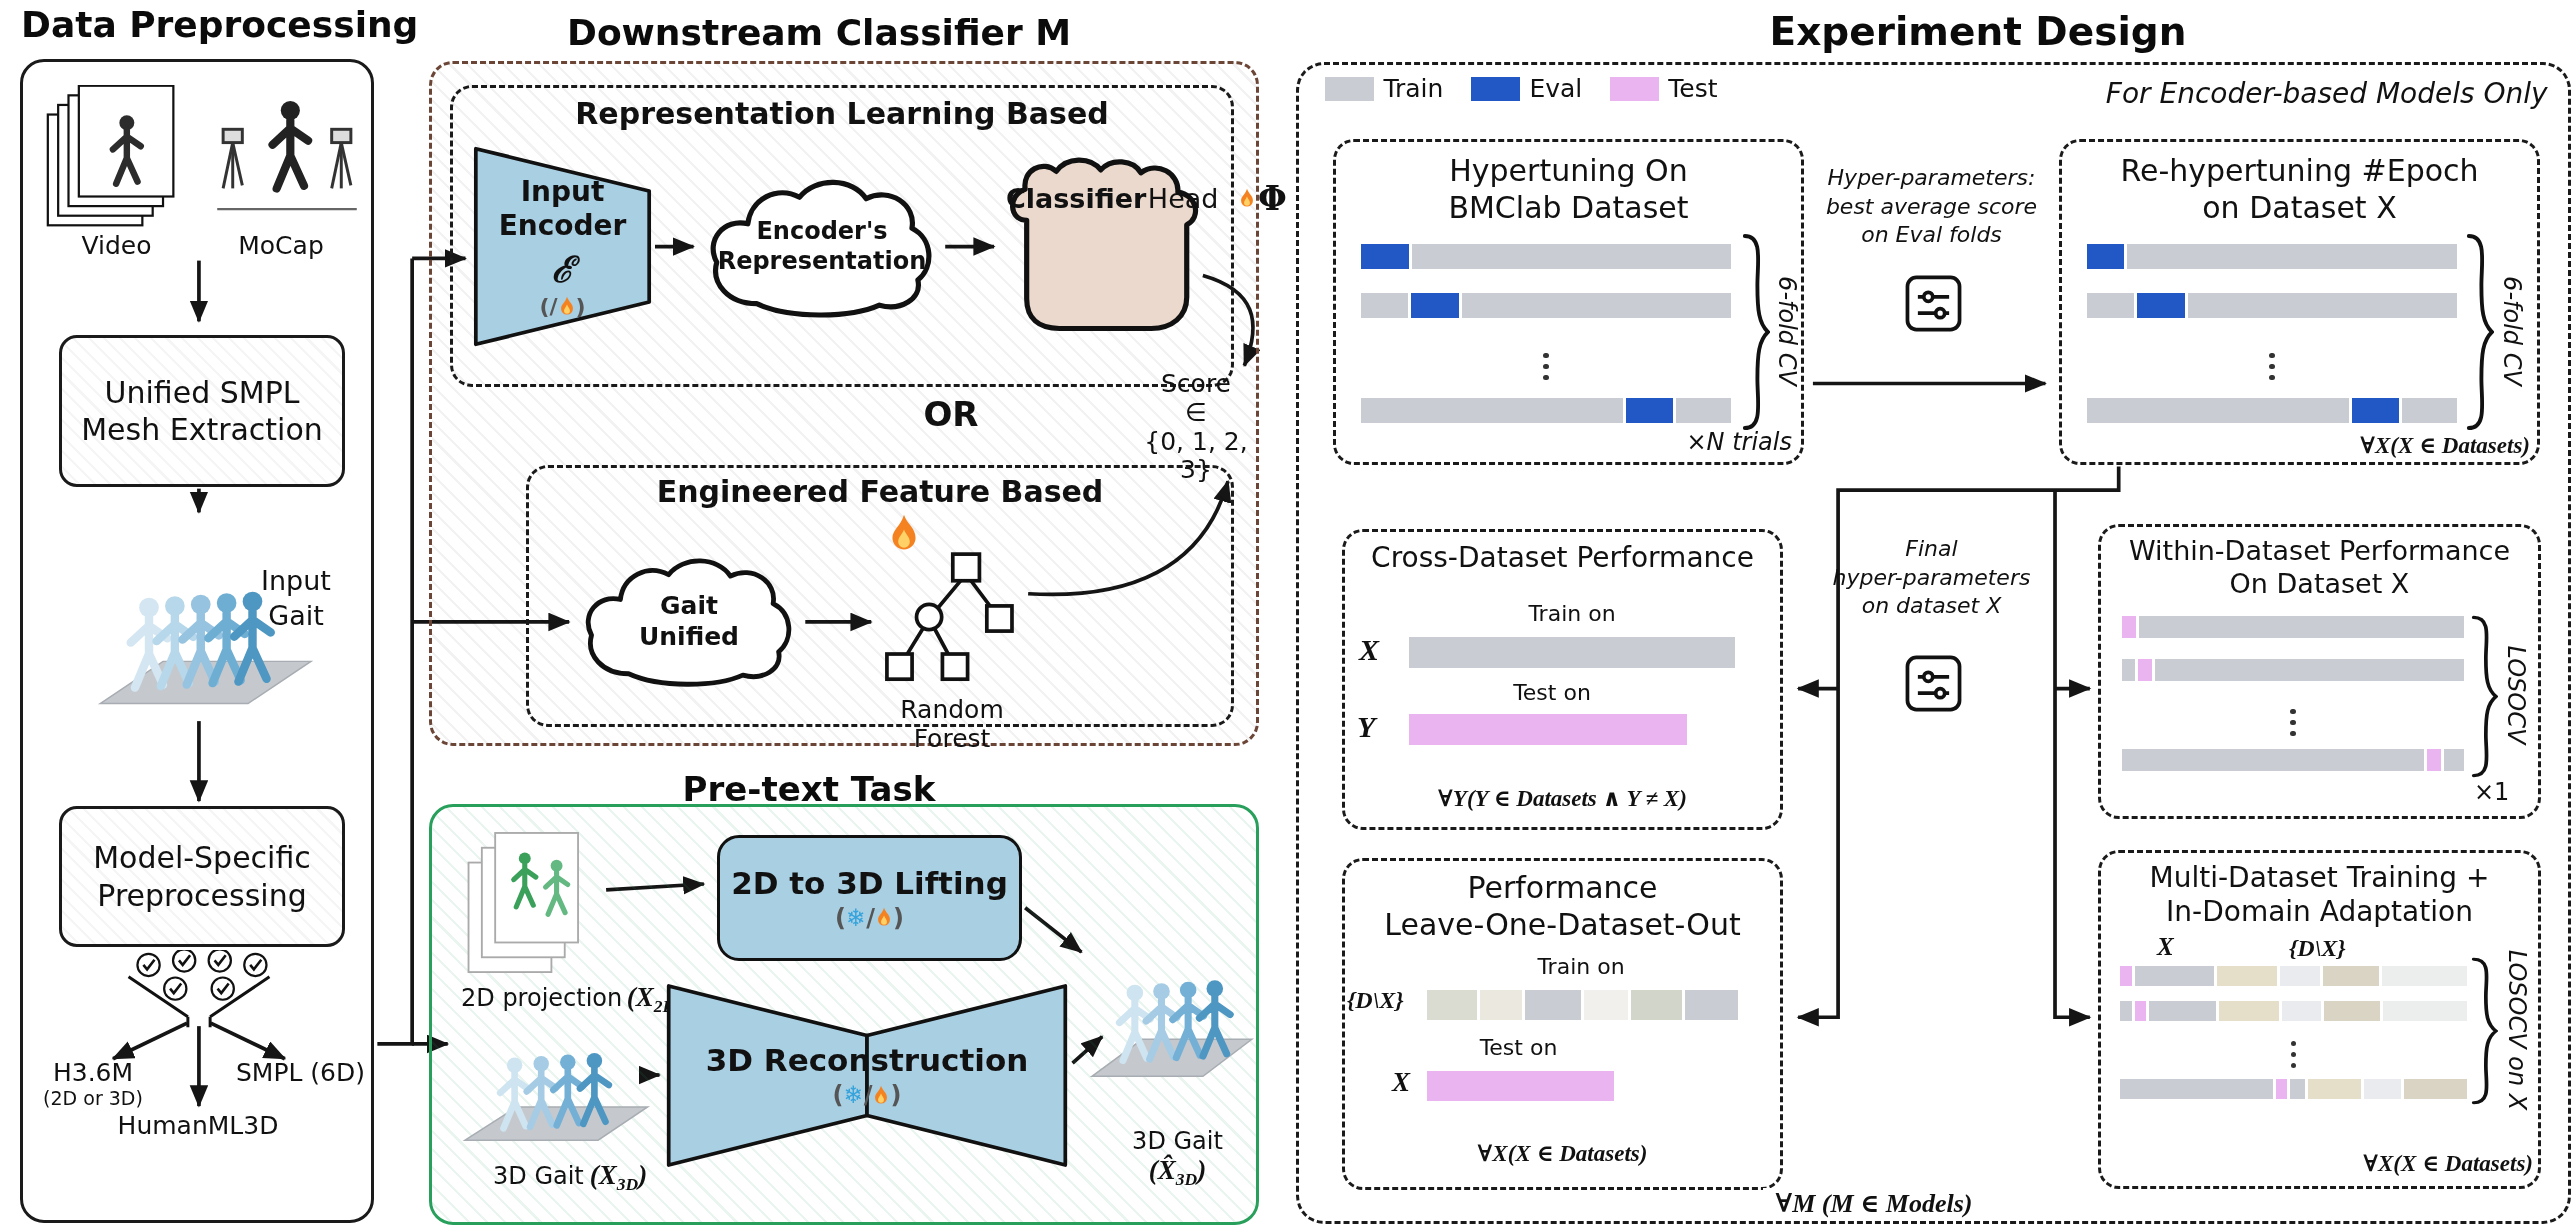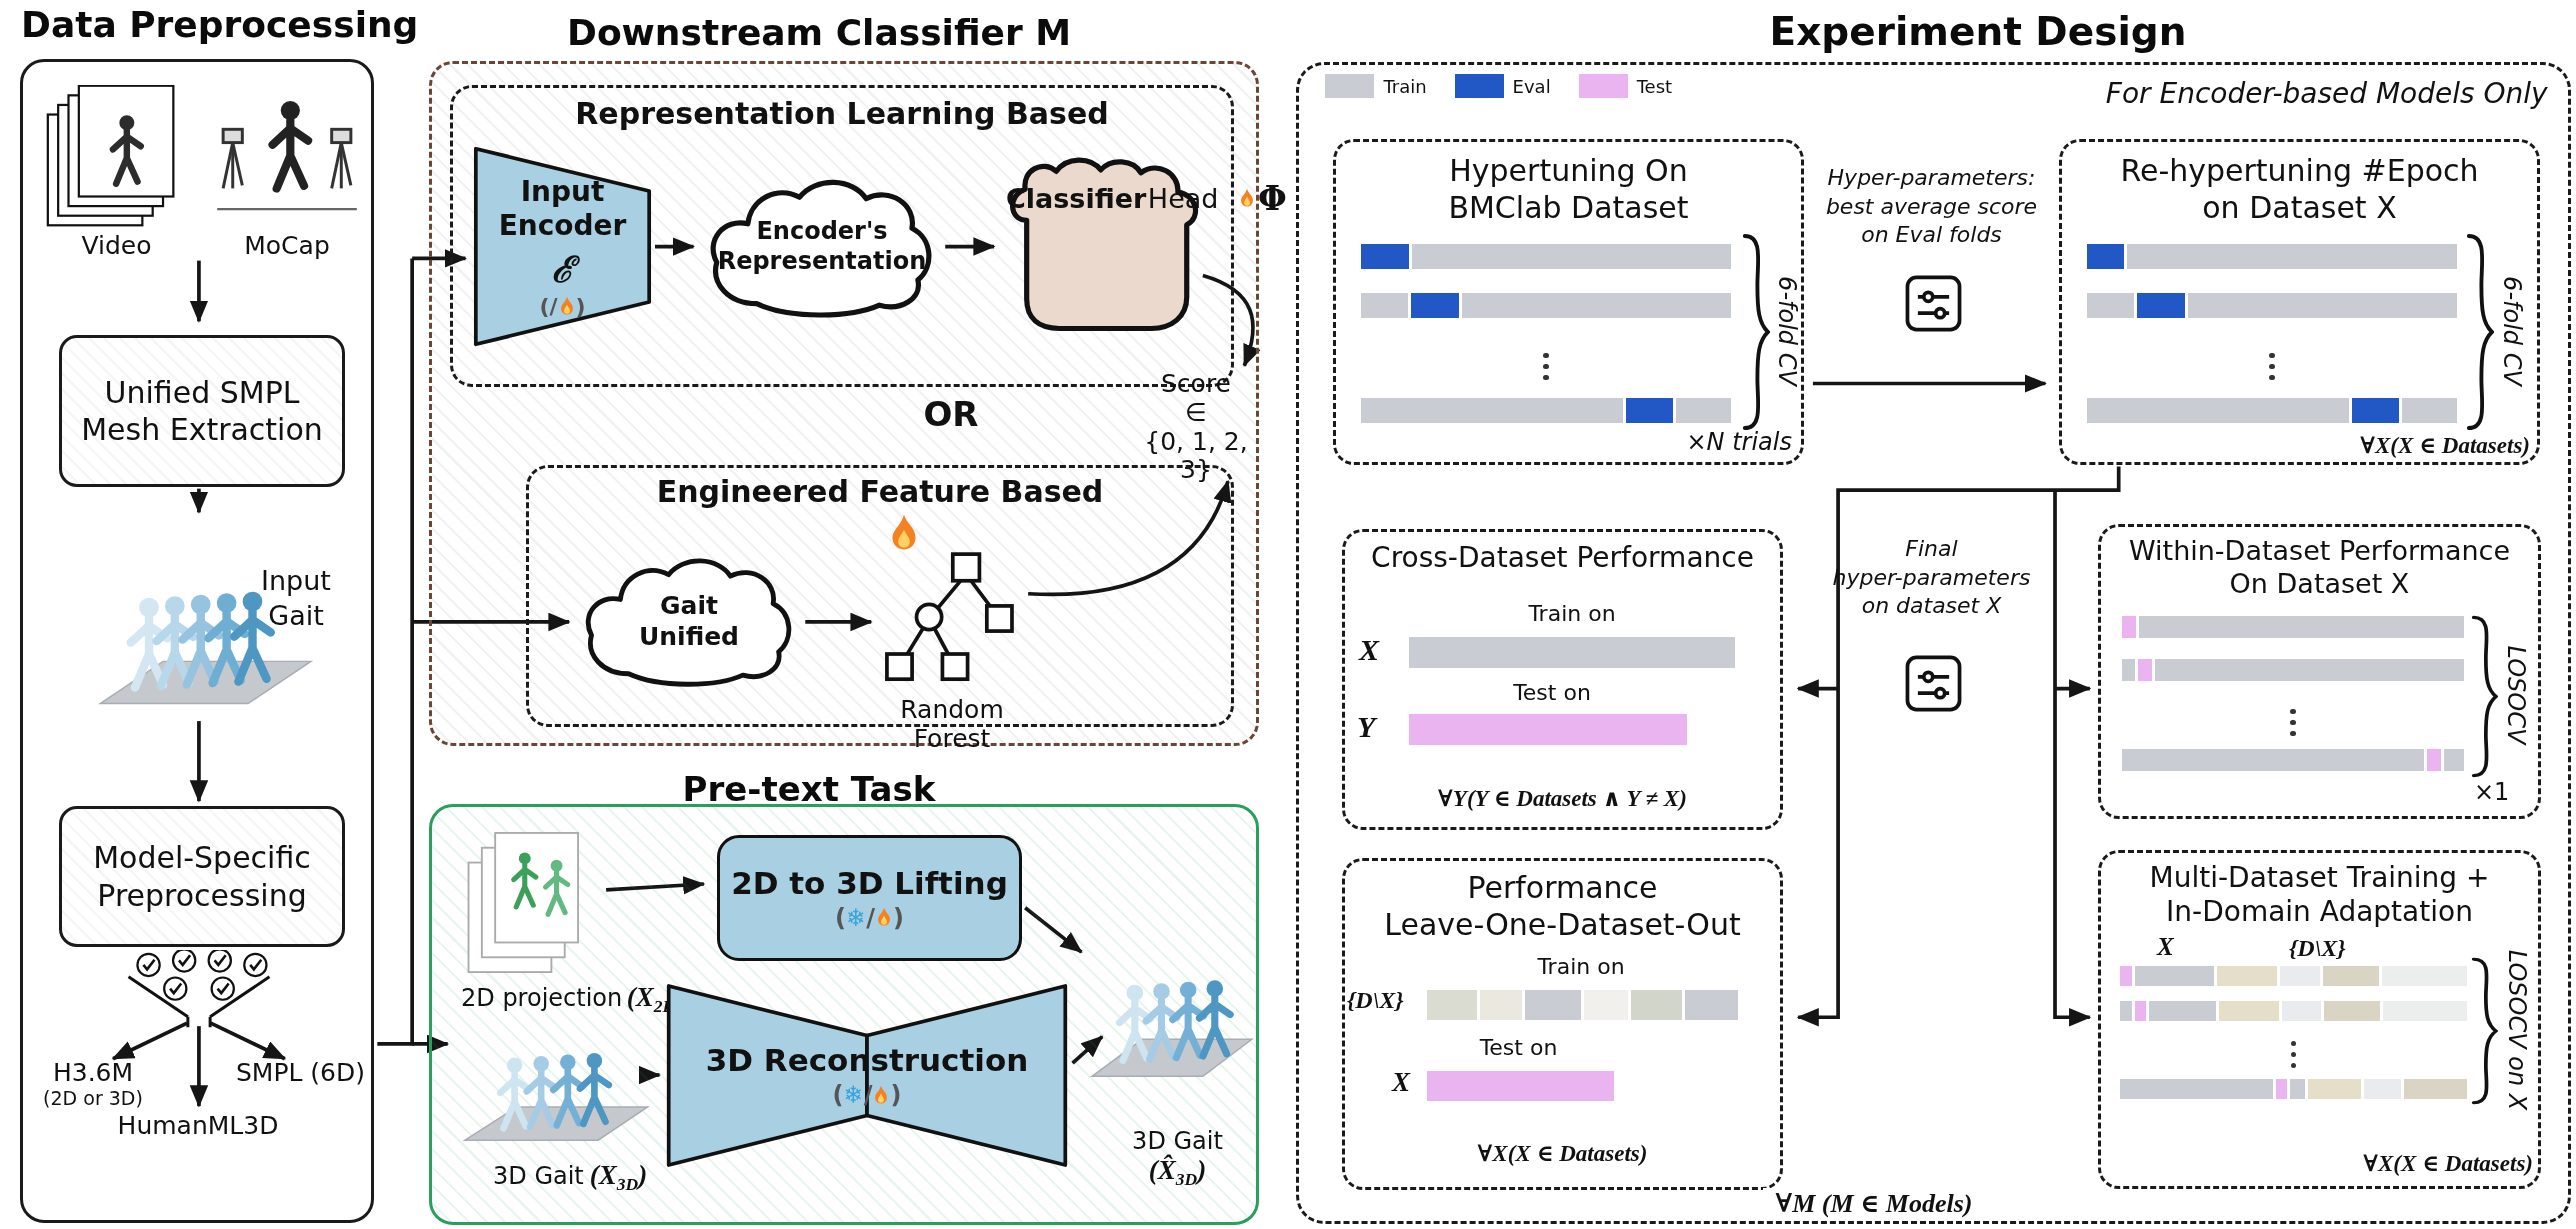--- a/index.html
+++ b/index.html
@@ -31,21 +31,21 @@
   .bar-row{display:flex;gap:3px;height:25px;margin-bottom:24px}
   .bar-seg{display:block;min-width:1.5px}
   .bar-dots{height:49px;margin-bottom:7.4px;display:flex;flex-direction:column;align-items:center;justify-content:center;gap:6px}
   .dot{width:5.2px;height:5.2px;border-radius:50%;background:#333}
   .within-bars .bar-row{height:22px;margin-bottom:21px}
   .within-bars .bar-dots{height:41px;margin-bottom:6px}
   .multi-bars .bar-row{height:20px;margin-bottom:15px}
   .multi-bars .bar-dots{height:37px;margin-bottom:6px}
   .single-bar .bar-row{margin-bottom:0;height:30px}
   .swatch{width:49px;height:24px;display:inline-block}
-  .leg-item{display:flex;align-items:center;gap:9px;font-size:18px}
+  .leg-item{display:flex;align-items:center;gap:9px;font-size:25px}
   .cloud-text{position:absolute;text-align:center;font-size:24px;line-height:1.25;font-weight:600}
   sub{font-size:65%}
 </style>
 </head>
 <body>
 
 <div id="canvas">
 
   <svg width="0" height="0" style="position:absolute">
     <defs>
@@ -111,21 +111,21 @@
       <rect x="16" y="60" width="26" height="18"></rect>
       <line x1="29" y1="78" x2="16" y2="140"></line>
         <line x1="29" y1="78" x2="29" y2="140"></line>
         <line x1="29" y1="78" x2="42" y2="136"></line>
       <rect x="163" y="60" width="26" height="18"></rect>
       <line x1="176" y1="78" x2="163" y2="140"></line>
         <line x1="176" y1="78" x2="176" y2="140"></line>
         <line x1="176" y1="78" x2="189" y2="136"></line>
     </g>
   </svg>
-  <div class="lbl center" style="left:211px;top:231px;width:152px">MoCap</div>
+  <div class="lbl center" style="left:205px;top:231px;width:152px">MoCap</div>
 
   <div class="box solid-black hatch-gray-lite" style="left:59px;top:335px;width:286px;height:152px;border-radius:18px;display:flex;flex-direction:column;justify-content:center;text-align:center;font-size:30px;line-height:1.25">
     <div>Unified SMPL</div>
     <div>Mesh Extraction</div>
   </div>
 
   <svg class="abs" style="left:85px;top:515px" width="230" height="207" viewBox="0 0 310 280">
     <polygon points="20,255 105,198 305,198 220,255" fill="#c5c9ce" stroke="#a8adb3" stroke-width="2"></polygon>
     <use href="#stick" transform="translate(48,108) scale(1.9)" style="color:#d3e6f2"></use>
     <use href="#stick" transform="translate(83,106) scale(1.9)" style="color:#b7d7ea"></use>

